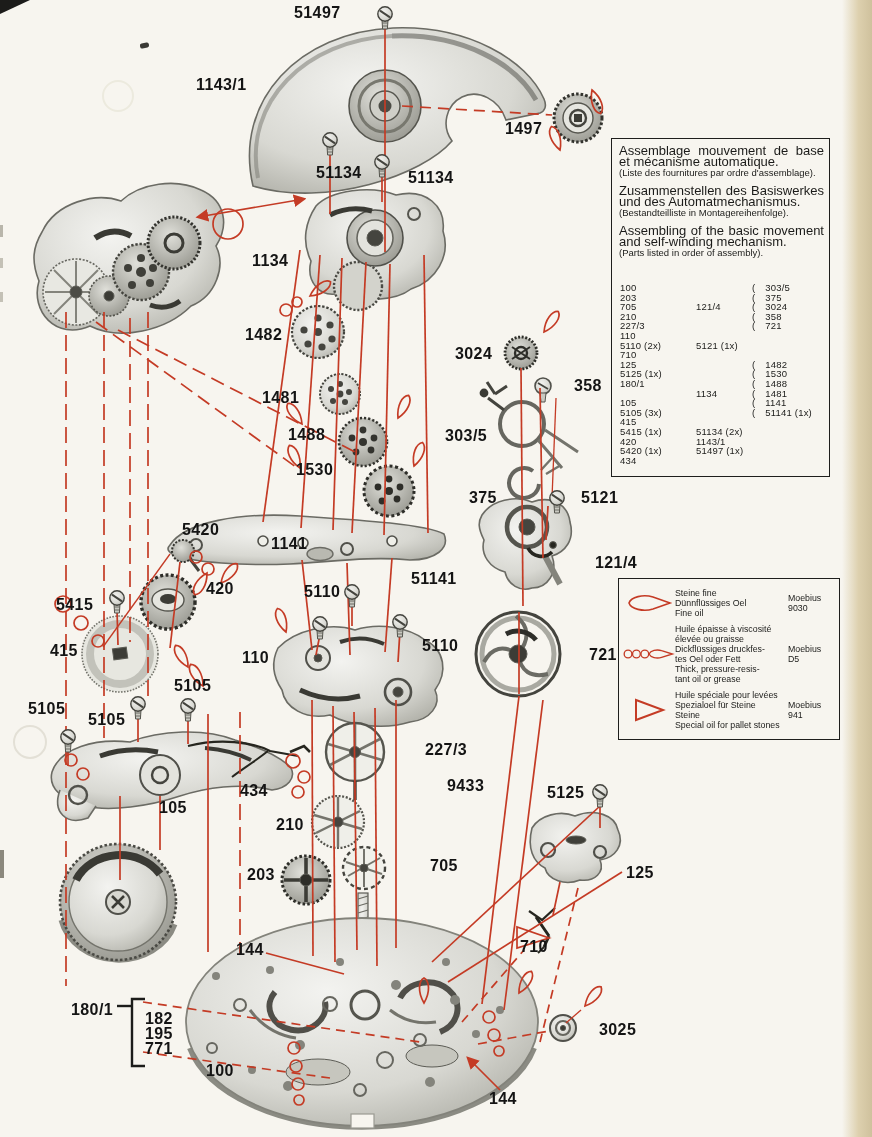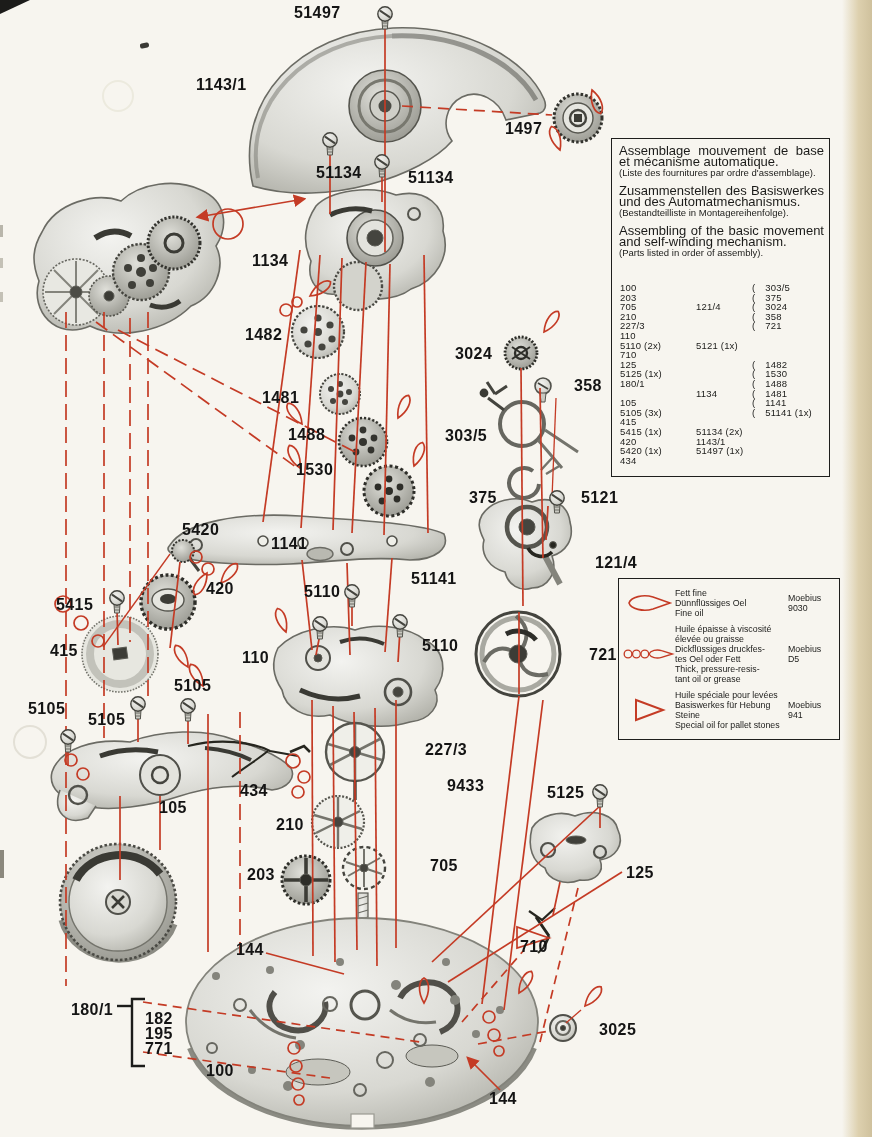--- a/index.html
+++ b/index.html
@@ -664,21 +664,21 @@
   </div>
 
   <div class="oil-box" id="oil-box">
       <div class="oil-item">
         <div class="oil-ic">
           <svg width="48" height="20" viewBox="0 0 48 20">
             <path d="M4,10 C6,4 18,1 28,4 L45,10 L28,16 C18,19 6,16 4,10 Z" fill="none" stroke="#c43b25" stroke-width="1.6"></path>
           </svg>
         </div>
         <div class="oil-tx">
-          <div>Fett fine</div>
+          <div>Steine fine</div>
           <div>Dünnflüssiges Oel</div>
           <div>Fine oil</div>
         </div>
         <div class="oil-pr">Moebius 9030</div>
       </div>
       <div class="oil-item">
         <div class="oil-ic">
           <svg width="62" height="20" viewBox="0 0 62 20">
             <circle cx="6" cy="10" r="4.6" fill="none" stroke="#c43b25" stroke-width="1.6"></circle>
             <circle cx="16" cy="10" r="4.6" fill="none" stroke="#c43b25" stroke-width="1.6"></circle>
@@ -698,21 +698,21 @@
 D5</div>
       </div>
       <div class="oil-item">
         <div class="oil-ic">
           <svg width="34" height="26" viewBox="0 0 34 26">
             <path d="M4,3 L4,23 L31,13 Z" fill="none" stroke="#c43b25" stroke-width="2"></path>
           </svg>
         </div>
         <div class="oil-tx">
           <div>Huile spéciale pour levées</div>
-          <div>Basiswerkes für Hebung</div>
+          <div>Spezialoel für Steine</div>
           <div>Steine</div>
           <div>Special oil for pallet stones</div>
         </div>
         <div class="oil-pr">Moebius
 941</div>
       </div>
     </div>
 
   <div class="edge-right"></div>
   <div class="corner-mark"></div>

